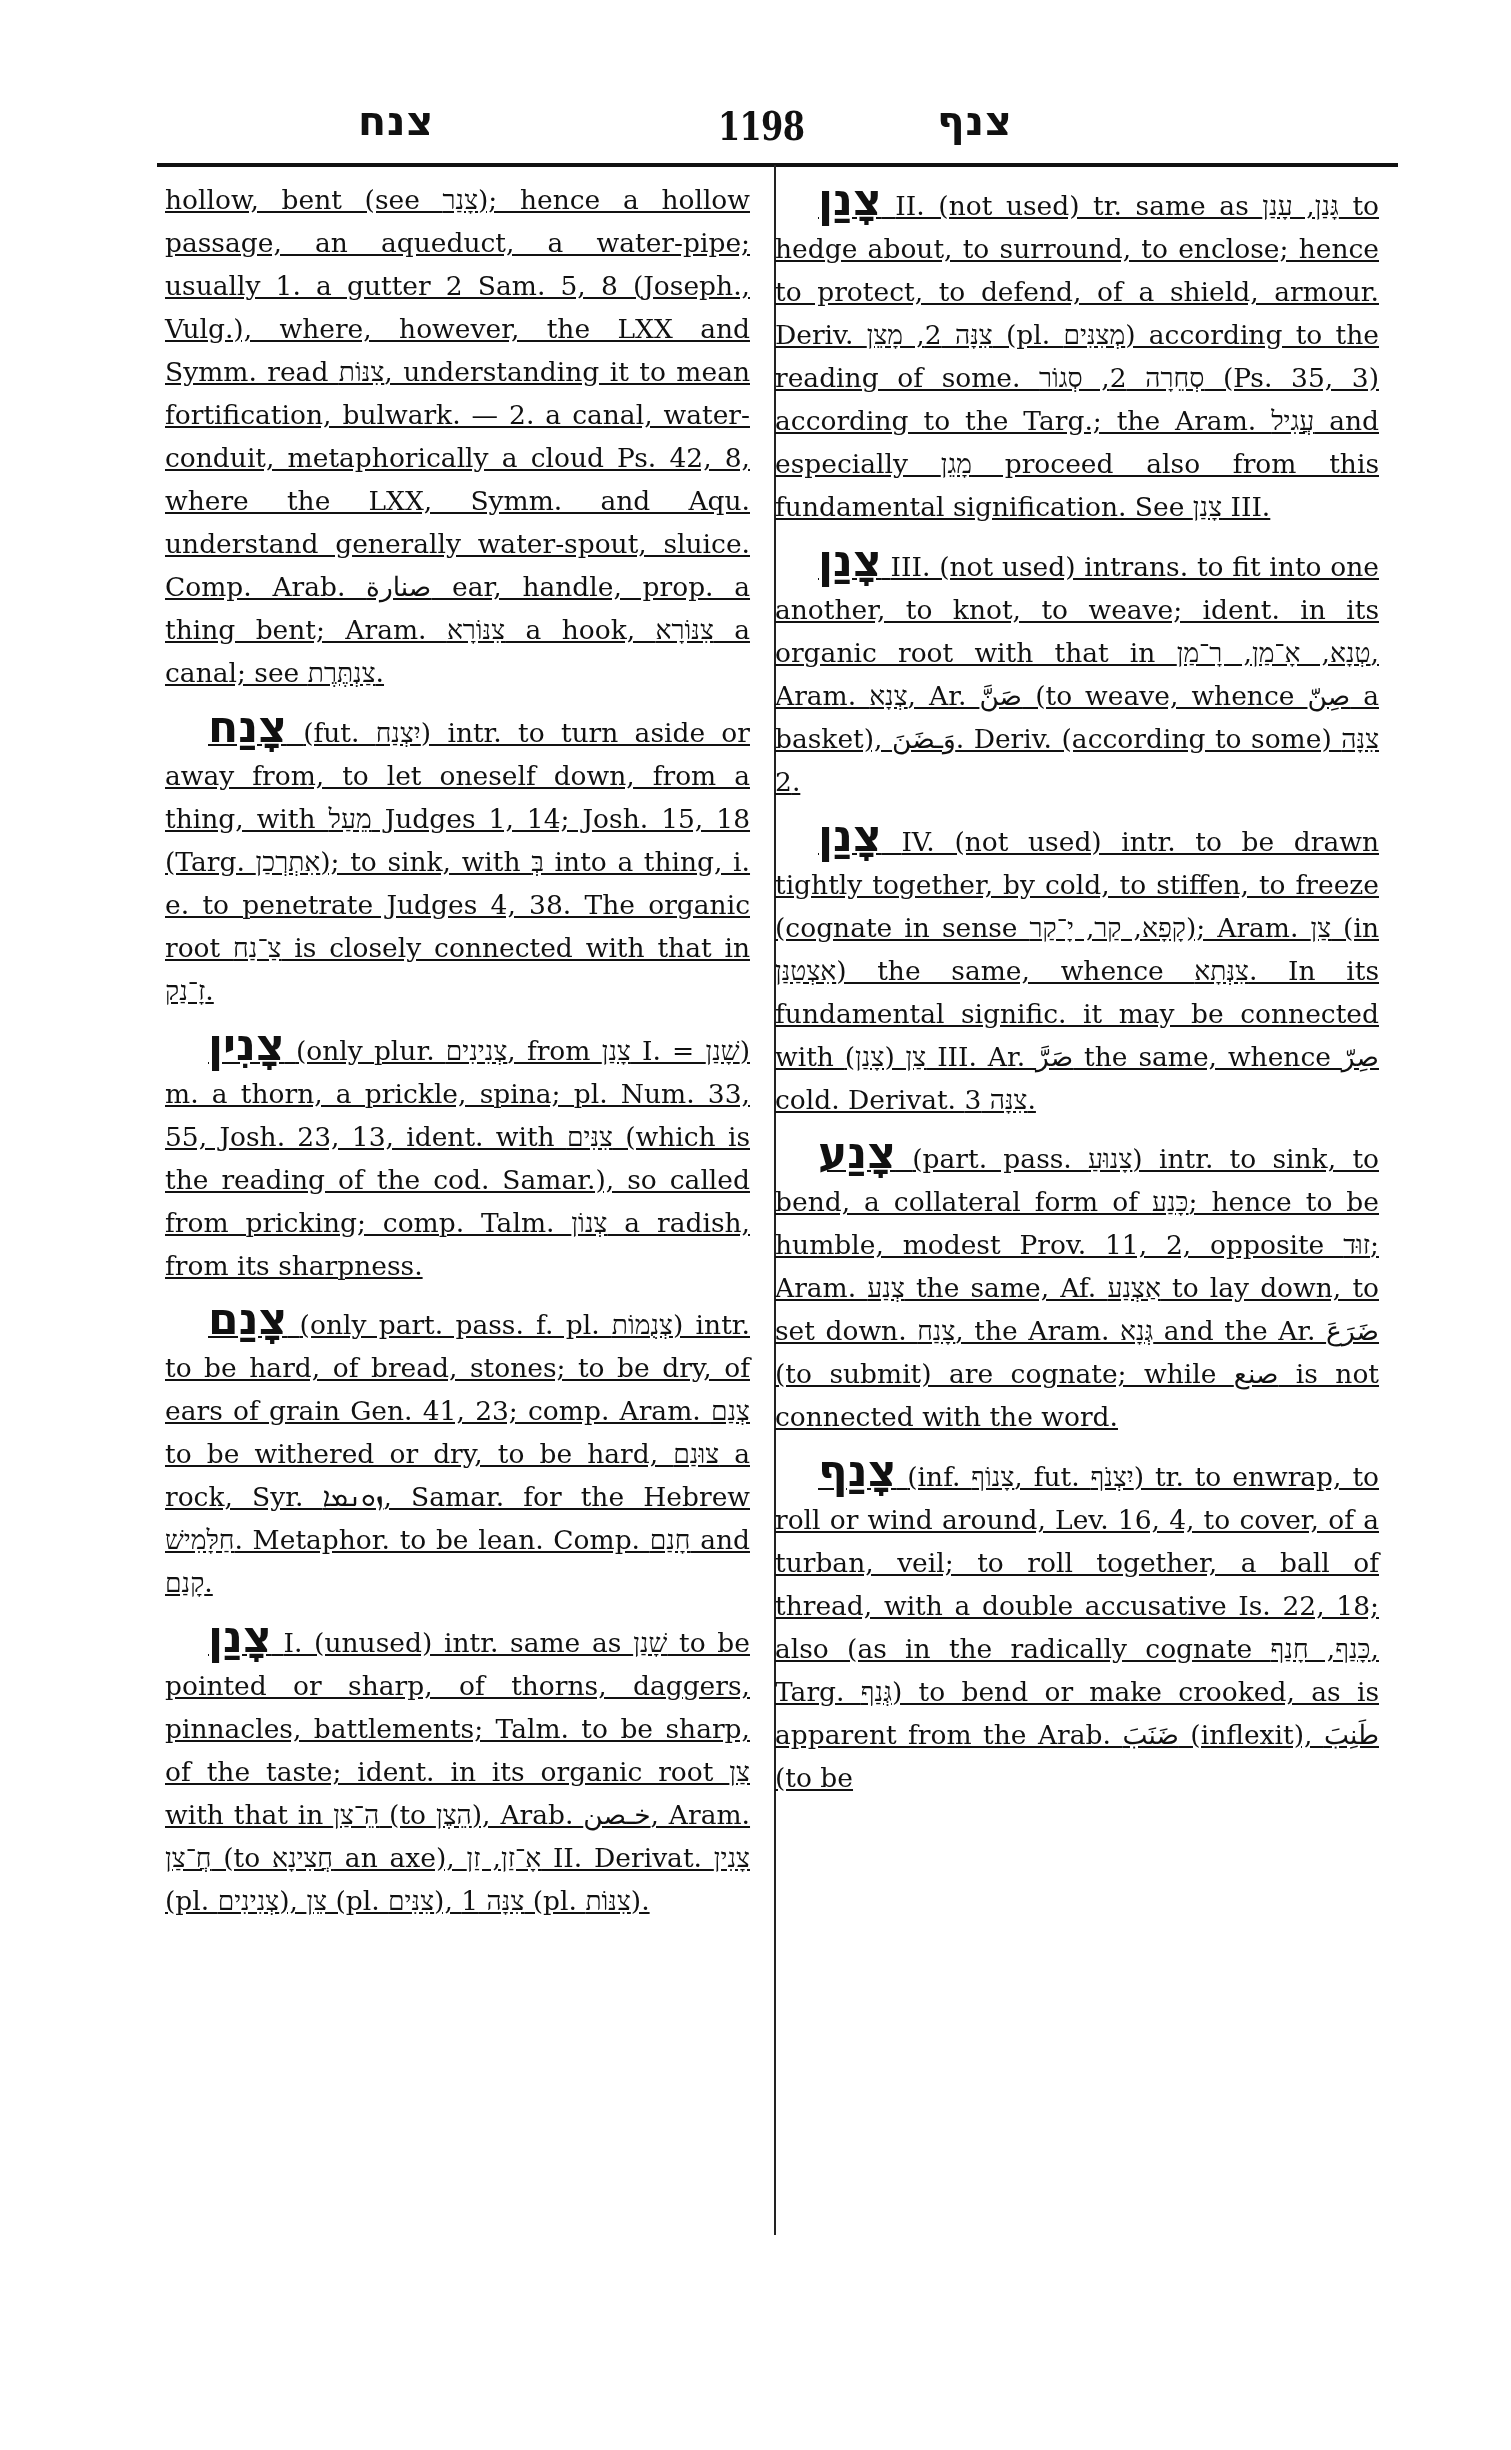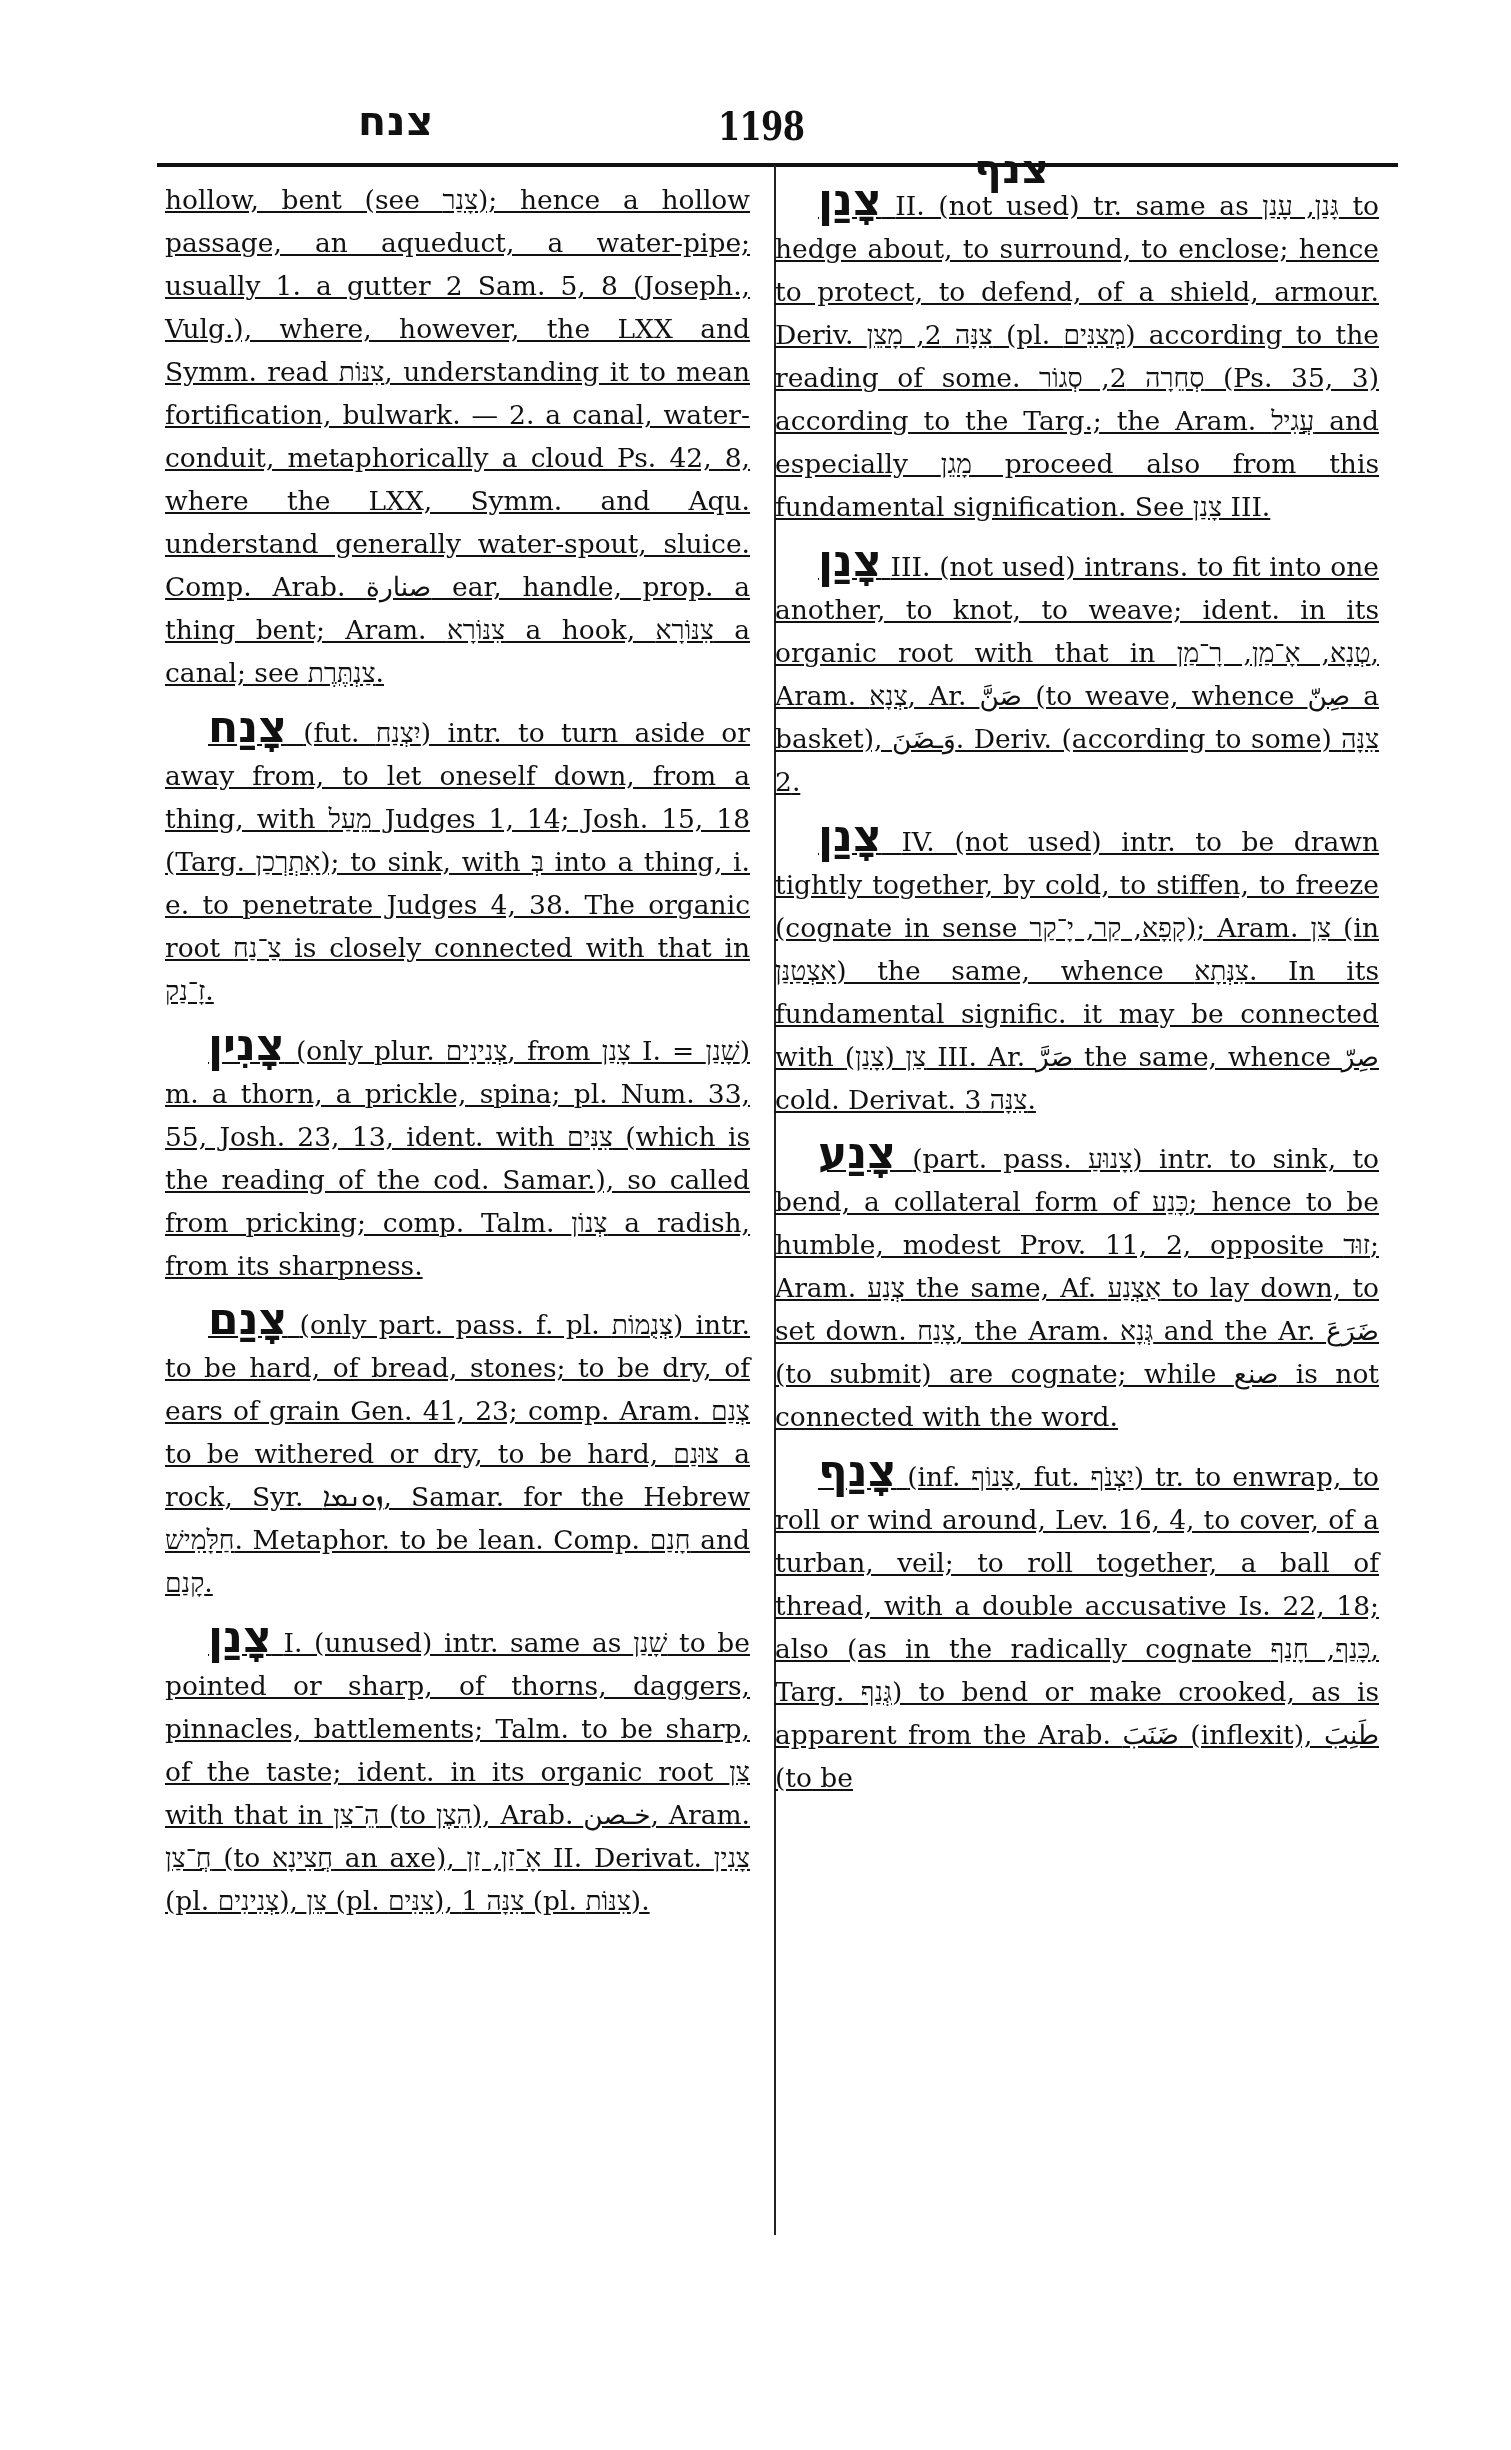--- a/index.html
+++ b/index.html
@@ -2,21 +2,21 @@
 <html style="font-size:14.4px"><head>
   <meta charset="utf-8">
   <style>
     html, body { margin: 0; padding: 0; background: #ffffff; }
     body { width: 1512px; height: 2450px; position: relative; overflow: hidden;
            font-family: "DejaVu Serif", "Liberation Serif", serif; color: #111; }
     .page-header { position: absolute; top: 97px; left: 151px; width: 1250px; height: 63px; }
     .guide { position: absolute; top: 0; font-size: 41px; font-weight: bold; direction: rtl;
              font-family: "DejaVu Sans", sans-serif; letter-spacing: 0.9px; }
     .guide-left { left: 207px; text-align: right; }
-    .guide-right { left: 823px; margin-top: 48px; }
+    .guide-right { left: 786px; }
     .page-number { position: absolute; left: 567px; top: 5.4px; font-size: 40px; font-weight: bold;
                    font-family: "DejaVu Serif", serif; letter-spacing: -0.9px; transform: scaleX(0.8); transform-origin: left; }
     .header-rule { position: absolute; top: 163px; left: 157px; width: 1241px; height: 3.6px; background: #111; }
     .col-divider { position: absolute; top: 165px; left: 774px; width: 1.8px; height: 2070px; background: #222; }
     .column { position: absolute; top: 178px; width: 585px; font-size: 26.5px; line-height: 43px;
               text-align: justify; hyphens: none; }
     .col-left { left: 165px; }
     .col-right { left: 775px; width: 604px; }
     .entry { margin: 0 0 10.8px 0; text-indent: 0; text-decoration: underline; }
     .entry.indent { text-indent: 43px; }

